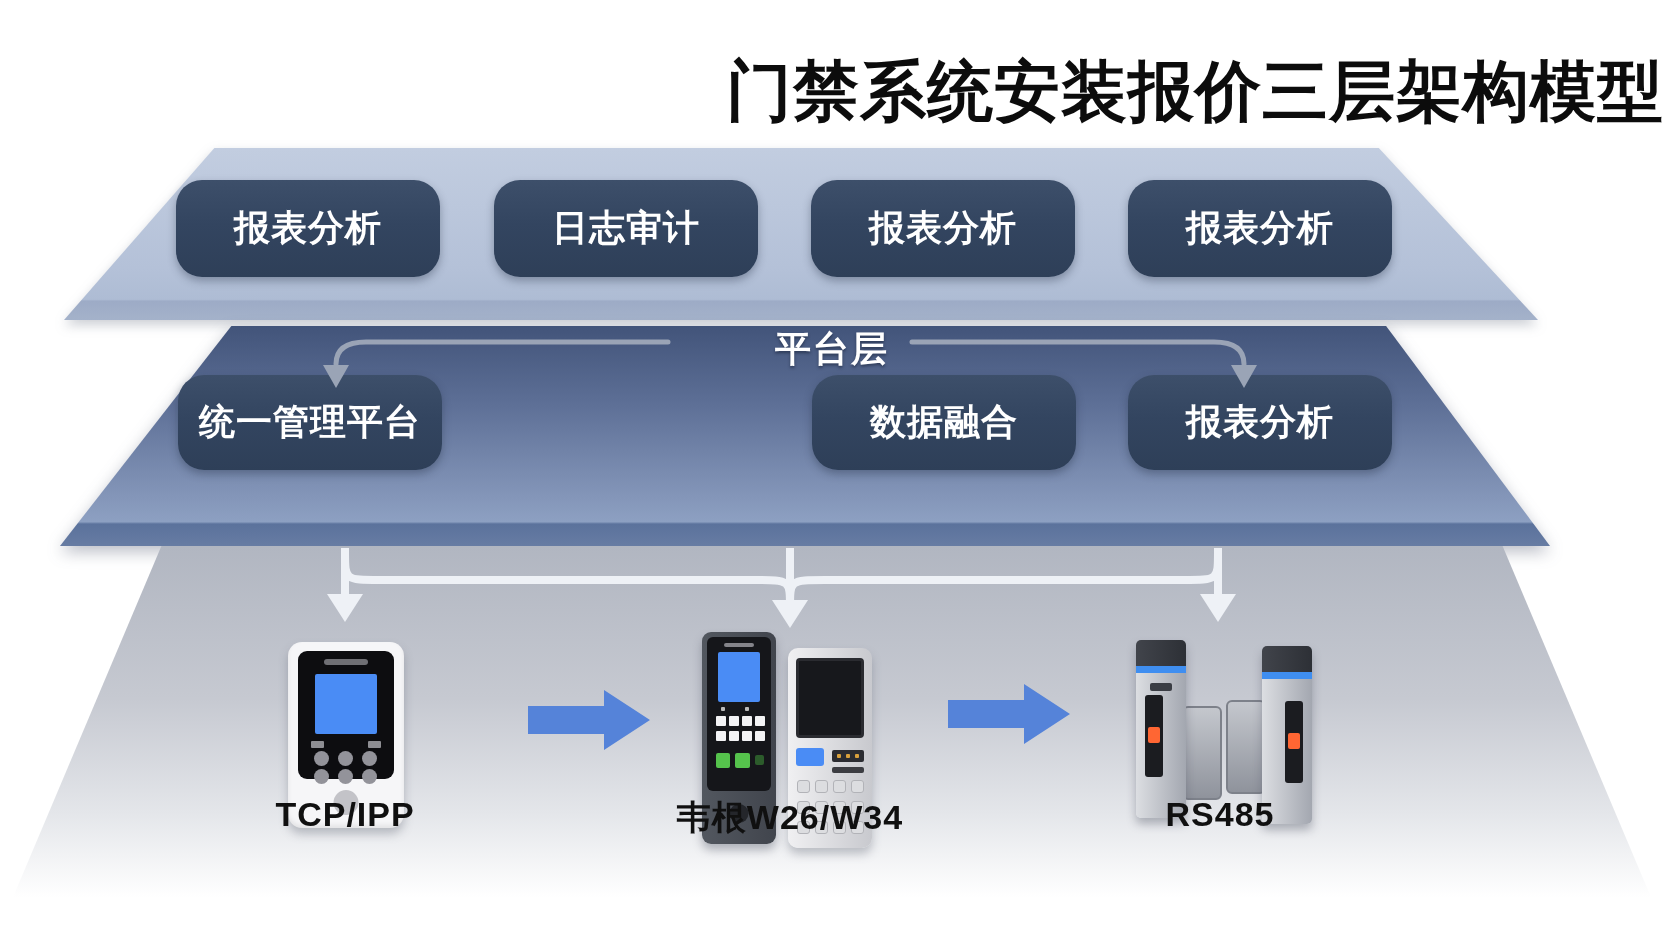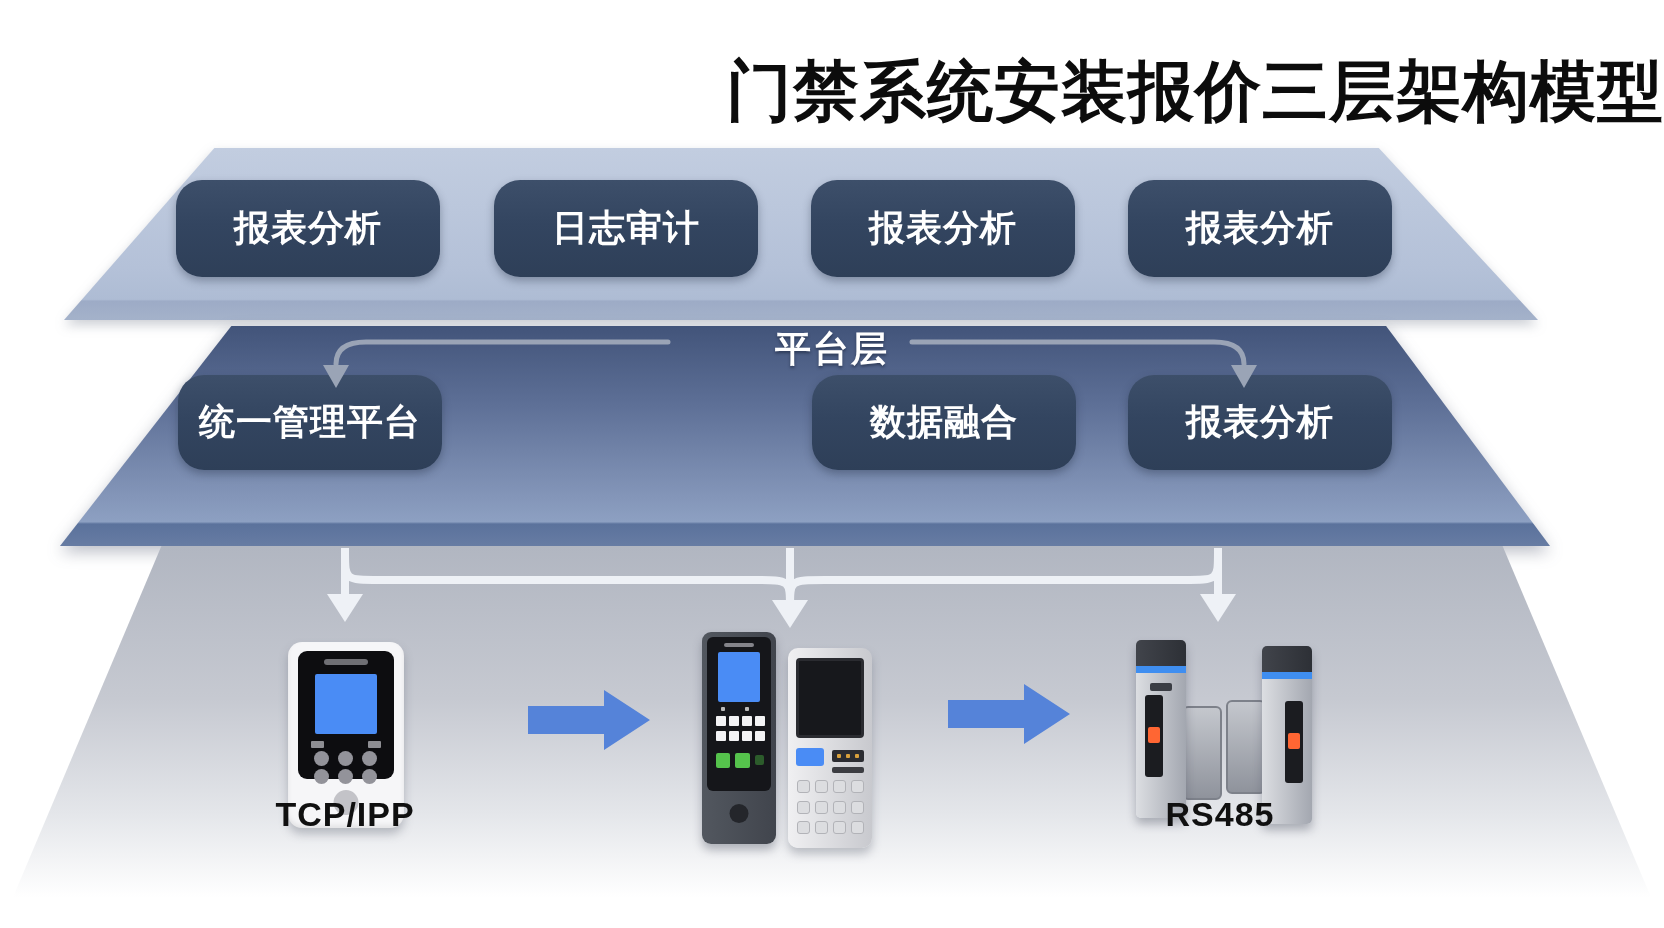--- a/index.html
+++ b/index.html
@@ -255,15 +255,16 @@
       <div class="p-led"></div>
       <div class="p-body">
         <div class="p-panel">
           <div class="p-ind"></div>
         </div>
       </div>
     </div>
   </div>
 
   <div class="dev-label" style="left:235px;width:220px">TCP/IPP</div>
+  <div class="dev-label" style="left:640px;width:300px">韦根W26/W34</div>
   <div class="dev-label" style="left:1110px;width:220px">RS485</div>
 
 </div>
 
 </body></html>

